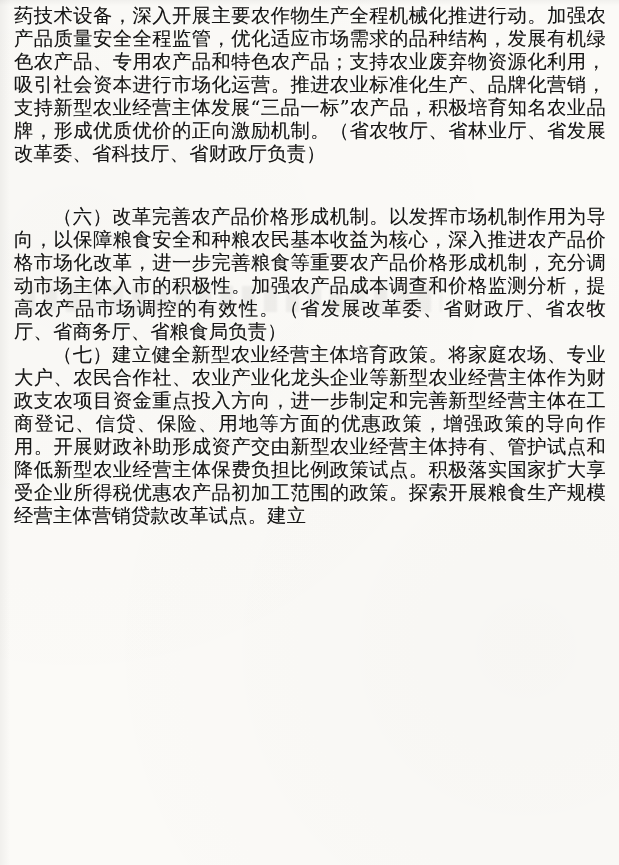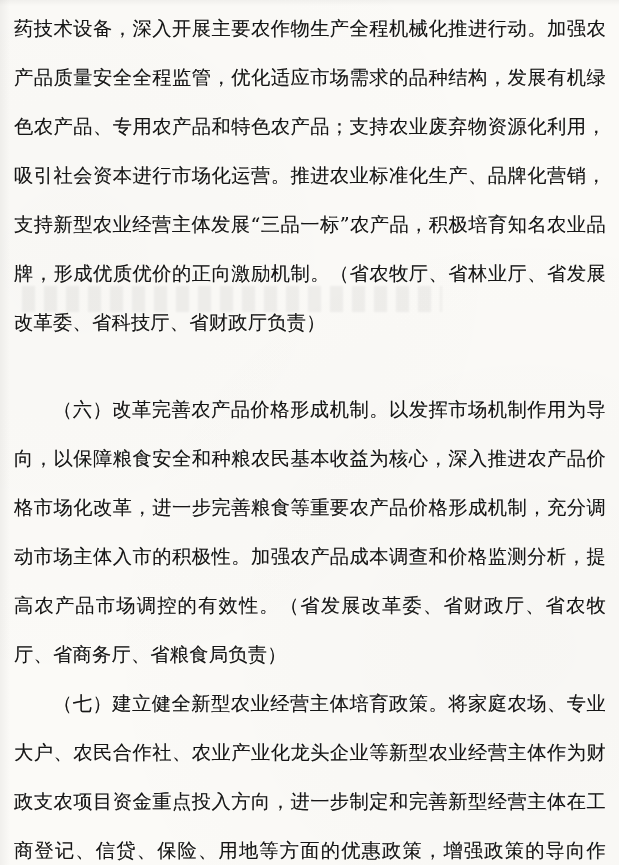--- a/index.html
+++ b/index.html
@@ -27,31 +27,30 @@
     position: absolute;
     left: 14px;
     top: 4px;
     width: 592px;
   }
   p.para {
     margin: 0;
     padding: 0;
     color: #161616;
     font-size: 19.3px;
-    line-height: 49px;
+    line-height: 23px;
     letter-spacing: 0.2px;
     text-align: justify;
     text-justify: inter-character;
     font-family: "DejaVu Serif", "Liberation Serif", serif;
     font-weight: 500;
     text-shadow: 0 0 0.4px rgba(0,0,0,0.35);
   }
   p.indent {
     text-indent: 39px;
-    font-family: Liberation Mono, monospace;
   }
   .spacer-line {
     height: 40px;
   }
   
   .ghost {
     position: absolute;
     left: 22px;
     top: 286px;
     width: 420px;

